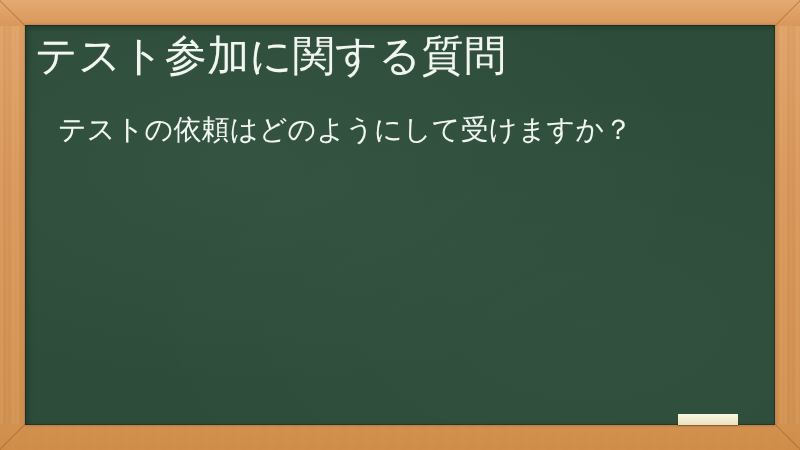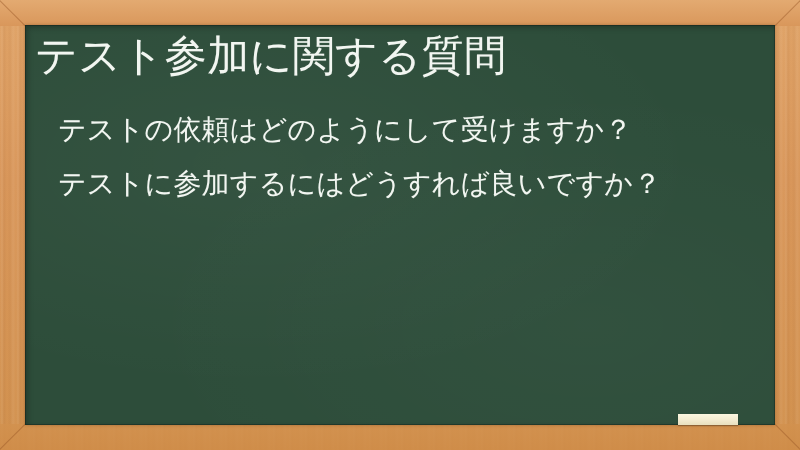--- a/index.html
+++ b/index.html
@@ -150,21 +150,20 @@
   <div class="miter miter-bl"></div>
   <div class="miter miter-br"></div>
 
   <div class="board">
     <div class="board-inner">
 
       <div class="title">テスト参加に関する質問</div>
 
       <div class="lines">
         <div class="line">テストの依頼はどのようにして受けますか？</div>
-        <div class="line">テストに参加するにはどうすれば良いですか？</div>
       </div>
 
     </div>
   </div>
 
   <div class="chalk"></div>
 
 </div>
 
 </body></html>

